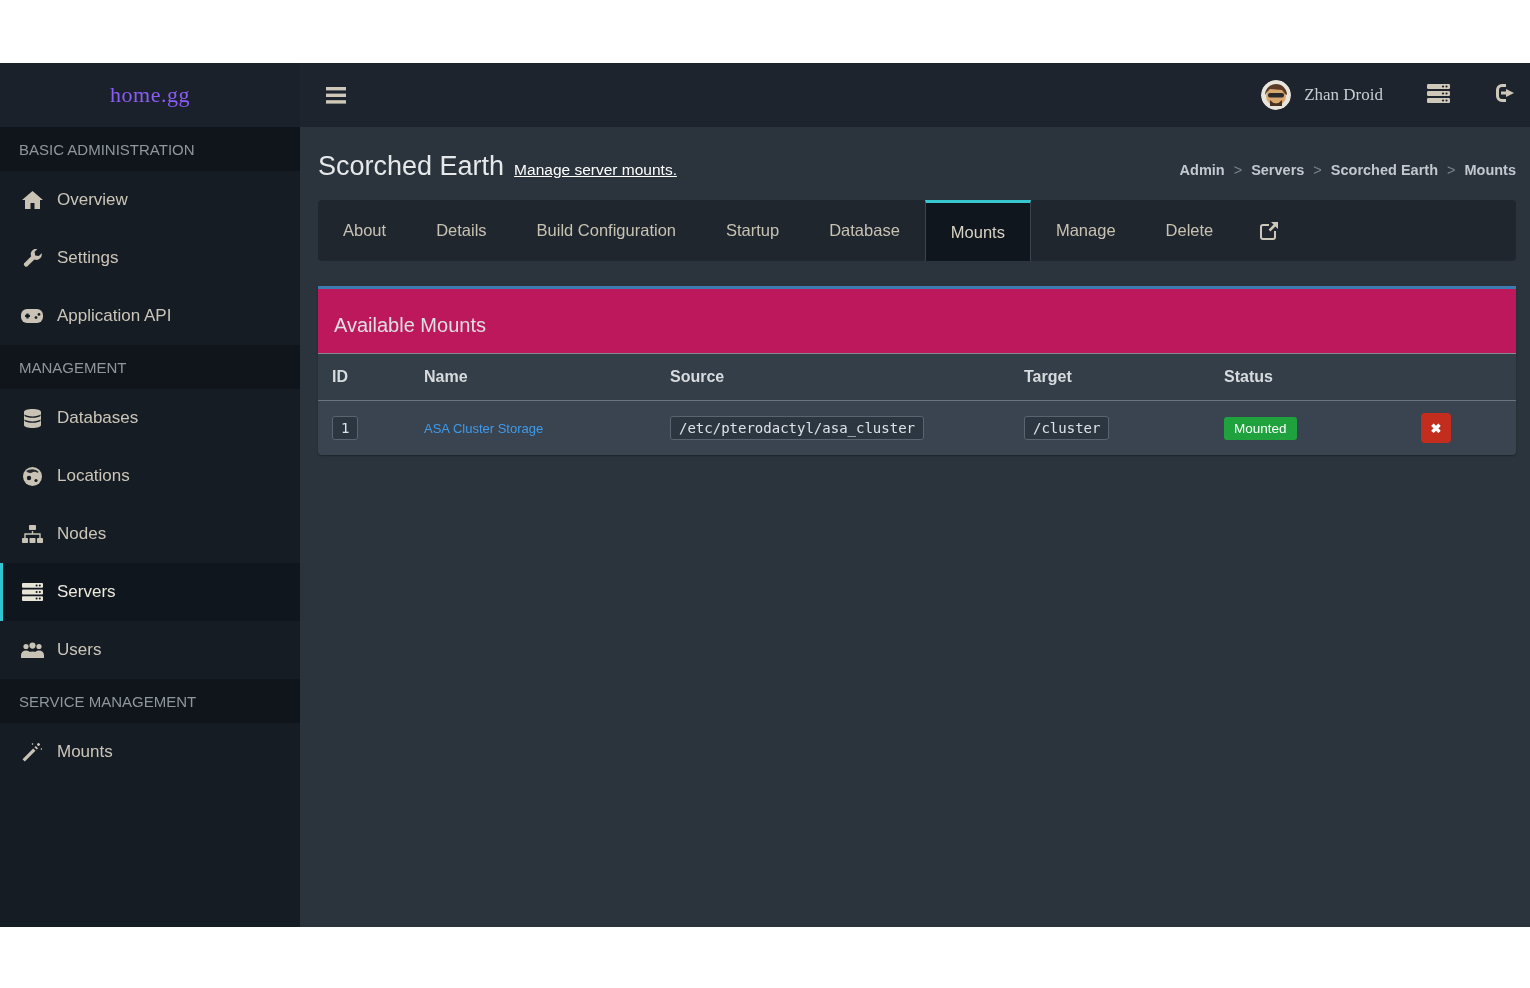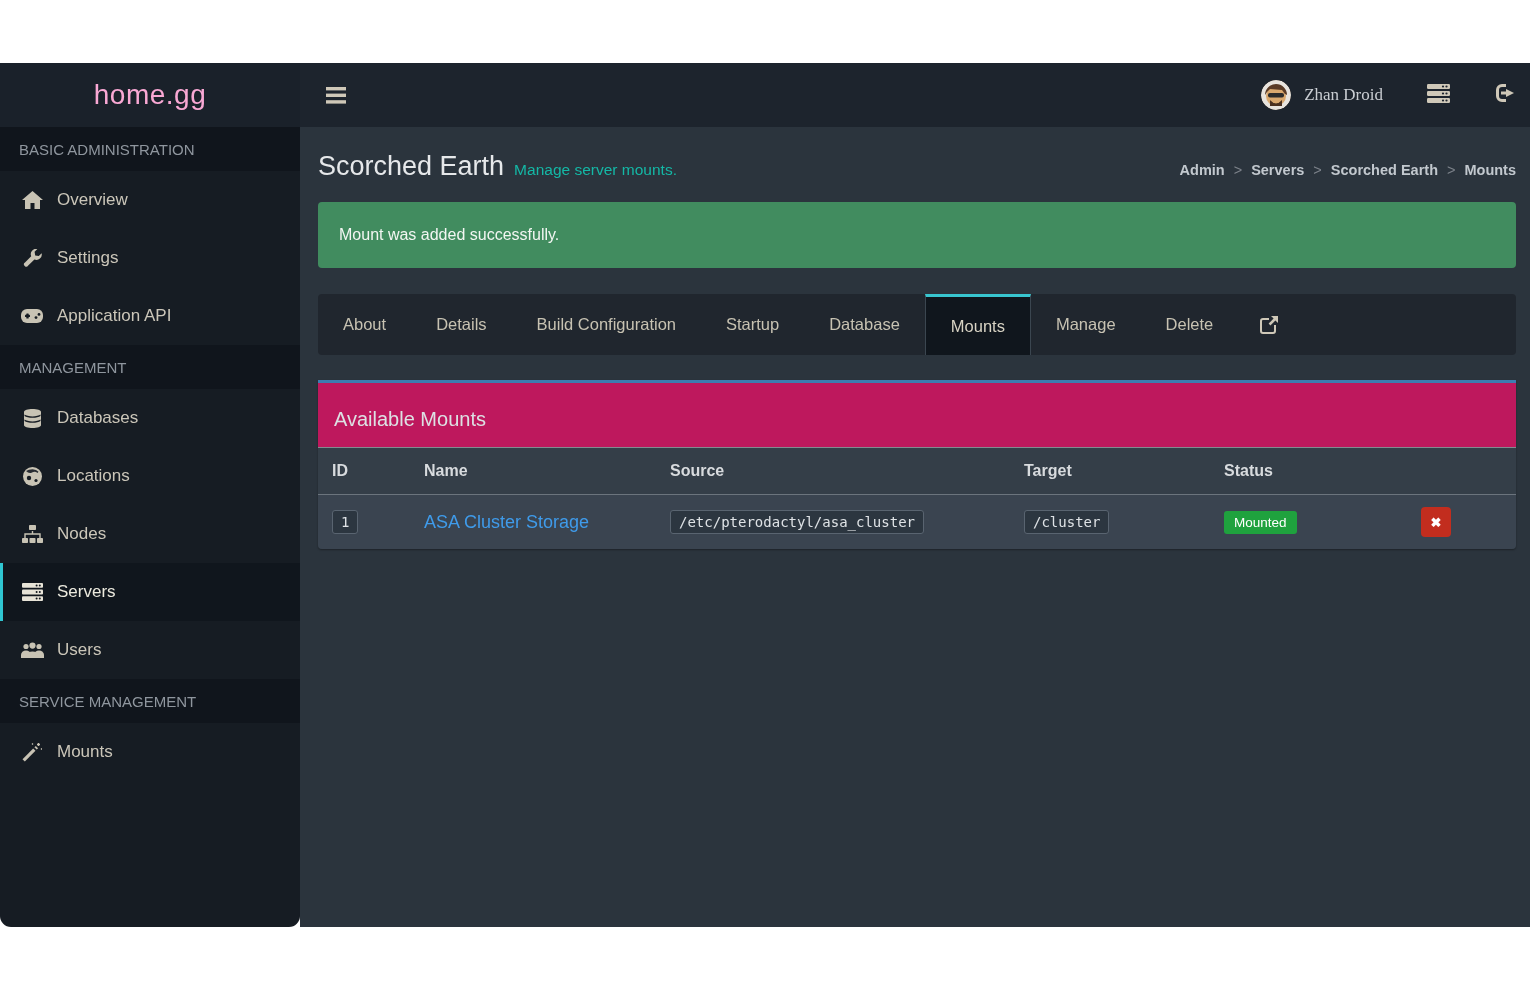--- a/index.html
+++ b/index.html
@@ -3,45 +3,45 @@
 <meta charset="utf-8">
 <style>
   * { margin:0; padding:0; box-sizing:border-box; }
   html,body { width:1530px; height:988px; background:#ffffff; overflow:hidden;
               font-family:"Liberation Sans", sans-serif; }
   .app { position:absolute; top:63px; left:0; width:1530px; height:864px; }
 
   
   .navbar { display:flex; height:64px; }
   .logo-area { width:300px; background:#1a212a; display:flex; align-items:center; justify-content:center; }
-  .logo { color:#f9a8d4; font-size:28px; letter-spacing:0.5px; }
+  .logo { color:#8b5cf6; font-size:22px; letter-spacing:0.5px;font-family:Liberation Serif, serif; }
   .nav-rest { flex:1; background:#1d242d; display:flex; align-items:center; padding:0 16px 0 26px; }
   .icon-btn svg { display:block; }
   .nav-right { margin-left:auto; display:flex; align-items:center; }
   .avatar { width:30px; height:30px; border-radius:50%; overflow:hidden; background:#3a2f27; }
   .user-name { color:#c9cdd2; font-size:17px; margin-left:13px;font-family:Liberation Serif, serif; }
   .nav-ic { margin-left:44px; cursor:pointer; }
 
   
   .main { display:flex; height:800px; }
-  .sidebar { width:300px; background:#161c23; flex:none;border-radius:11px; }
+  .sidebar { width:300px; background:#161c23; flex:none; }
   .section-header { background:#10151c; color:#8f969e; font-size:15px; padding:14px 19px 13px 19px; }
   .side-item { display:flex; align-items:center; height:58px; padding-left:19px;
                color:#cbc6b9; font-size:17px; cursor:pointer; }
   .side-item .s-ico { width:26px; margin-right:12px; display:flex; justify-content:center; }
   .side-item svg { fill:#c8c3b4; }
   .side-item.active { background:#10161d; border-left:3px solid #2fc6d1; padding-left:16px; color:#eceade; }
   .side-item.active svg { fill:#e8e4d8; }
 
   .content { flex:1; background:#2b343d; overflow:hidden; }
 
   
   .content-header { display:flex; align-items:baseline; padding:24px 14px 18px 18px; }
   .page-title { color:#e6e8ea; font-size:27px; font-weight:400; }
-  .page-subtitle { color:#14b8a6; font-size:15.5px; margin-left:10px; }
+  .page-subtitle { color:#ffffff; font-size:15.5px; margin-left:10px;text-decoration:underline; }
   .breadcrumb { margin-left:auto; font-size:14.5px; font-weight:bold; color:#c2c8ce; display:flex; align-items:center; }
   .breadcrumb .sep { color:#7c828a; padding:0 9px; font-weight:400; }
   .breadcrumb .crumb { cursor:pointer; }
 
   
   .alert { margin:2px 14px 26px 18px; background:#418c5f; border-radius:4px;
            color:#f2f6f2; font-size:16px; padding:24px 21px; }
 
   
   .tabs { margin:0 14px 25px 18px; background:#20262e; border-radius:4px; display:flex; height:61px; }
@@ -60,21 +60,21 @@
   tbody td { background:#3a4450; padding:12px 8px; vertical-align:middle; }
   th.c-id, td.c-id { width:98px; padding-left:14px; }
   th.c-name, td.c-name { width:246px; }
   th.c-source, td.c-source { width:354px;margin-top:36px; }
   th.c-target, td.c-target { width:200px; }
   th.c-status, td.c-status { width:183px; }
   th.c-action, td.c-action { width:auto; }
 
   .code { display:inline-block; font-family:"DejaVu Sans Mono", monospace; font-size:14px;
           color:#dfe3e6; background:#2c3640; border:1px solid #596470; border-radius:3px; padding:3px 8px; }
-  .link { color:#3f9bea; font-size:18px; text-decoration:none; cursor:pointer;text-align:right; }
+  .link { color:#3f9bea; font-size:13px; text-decoration:none; cursor:pointer;text-align:right; }
   .badge { display:inline-block; background:#1fa23e; color:#ffffff; font-size:13.5px; font-weight:normal;
            border-radius:3px; padding:4px 10px; }
   .del-btn { width:30px; height:30px; background:#c22d1e; border:none; border-radius:4px;
              color:#ffffff; font-size:13px; font-weight:bold; cursor:pointer; margin-left:14px;
              display:flex; align-items:center; justify-content:center; }
 </style>
 </head>
 <body>
 
 <div class="app">
@@ -283,21 +283,20 @@
           <span class="crumb">Admin</span>
           <span class="sep">&gt;</span>
           <span class="crumb">Servers</span>
           <span class="sep">&gt;</span>
           <span class="crumb">Scorched Earth</span>
           <span class="sep">&gt;</span>
           <span class="crumb">Mounts</span>
         </span>
       </div>
 
-      <div class="alert">Mount was added successfully.</div>
 
       <div class="tabs">
         <div class="tab">About</div>
         <div class="tab">Details</div>
         <div class="tab">Build Configuration</div>
         <div class="tab">Startup</div>
         <div class="tab">Database</div>
         <div class="tab active">Mounts</div>
         <div class="tab">Manage</div>
         <div class="tab">Delete</div>

